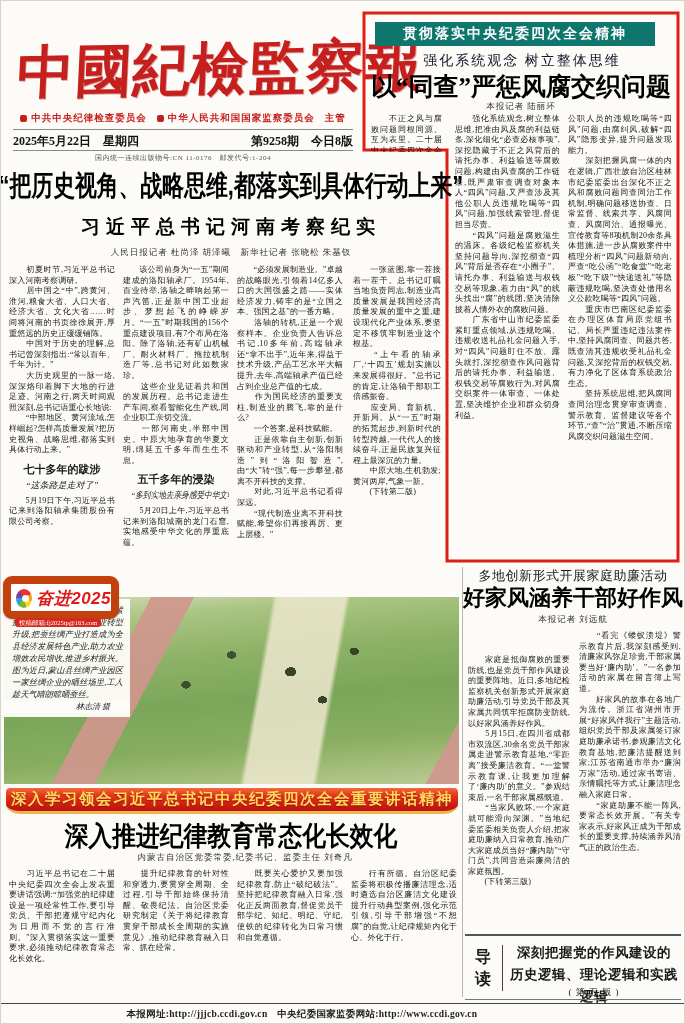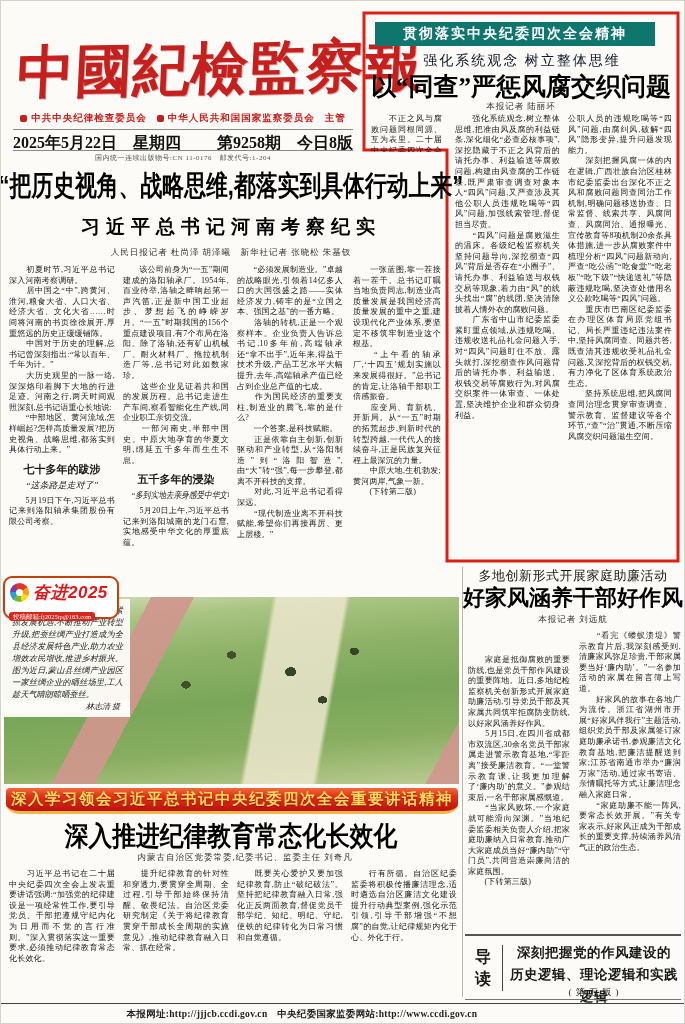--- a/index.html
+++ b/index.html
@@ -9,21 +9,21 @@
   .abs{position:absolute;box-sizing:border-box;}
   .ctr{display:flex;align-items:center;justify-content:center;text-align:center;}
   .coltext{font-size:8px;line-height:10.6px;text-align:justify;white-space:pre-line;
            overflow:hidden;color:#191919;letter-spacing:.2px;}
   .rule{background:#8a8a8a;}
   .masthead-title{font-family:"DejaVu Serif",serif;font-weight:bold;color:#c6201e;
      font-size:57px;letter-spacing:1px;transform:rotate(-1.2deg) skewX(-4deg);
      text-shadow:1px 1px 0 rgba(160,20,20,.35);white-space:nowrap;}
   .orgline{color:#c6201e;font-size:9.5px;font-weight:bold;letter-spacing:1px;white-space:nowrap;}
   .orgbullet{display:inline-block;width:7px;height:7px;background:#c6201e;border-radius:2px;margin:0 4px 0 0;}
-  .dateline{font-size:16px;font-weight:bold;color:#111;}
+  .dateline{font-size:12px;font-weight:bold;color:#111;}
   .pubinfo{font-size:7px;color:#555;letter-spacing:.5px;}
   .redlabel{background:#0f766e;color:#fff;font-weight:bold;font-size:14px;
             padding:3px 28px;letter-spacing:2px;white-space:nowrap;}
   .kicker{font-size:14px;letter-spacing:2px;color:#0f172a;font-weight:500;white-space:nowrap;}
   .headline-serif{font-weight:bold;color:#000;white-space:nowrap;}
   .byline{font-size:8.5px;color:#333;letter-spacing:1px;white-space:nowrap;}
   .sec-title{display:block;font-weight:bold;font-size:11px;text-align:center;margin:6px 0 2px;
              font-family:"Liberation Sans",sans-serif;white-space:nowrap;}
   .sec-quote{display:block;font-size:9px;text-align:center;margin:0 0 4px;color:#222;font-style:italic;white-space:nowrap;}
   .squeeze{display:inline-block;transform:scaleX(.78);transform-origin:center;}
@@ -36,22 +36,22 @@
      radial-gradient(6px 5px at 63% 40%,#36452a 92%,transparent 93%),
      radial-gradient(5px 4px at 50% 31%,#41502e 92%,transparent 93%),
      radial-gradient(5px 4px at 77% 29%,#36452a 92%,transparent 93%),
      radial-gradient(5px 4px at 40% 47%,#3d4f2b 92%,transparent 93%),
      radial-gradient(5px 4px at 70% 55%,#36452a 92%,transparent 93%),
      linear-gradient(100deg,transparent 55%,rgba(236,231,206,.85) 56% 70%,transparent 71%),
      repeating-linear-gradient(118deg,transparent 0 130px,rgba(209,150,142,.9) 130px 168px,transparent 168px 330px),
      linear-gradient(175deg,#d9dfc0 0%,#aac583 14%,#8fb368 32%,#7aa659 55%,#88ae60 76%,#bccb93 100%);}
   .caption-box{background:rgba(253,252,248,.96);font-size:8.2px;line-height:12px;
                font-style:italic;text-align:justify;color:#222;padding:6px 7px 2px 8px;white-space:pre-line;}
-  .credit{font-size:8px;font-style:italic;color:#222;text-align:right;padding-right:10px;}
-  .badge{background:#fff;border:2px solid #c2410c;border-radius:9px;box-shadow:0 1px 2px rgba(0,0,0,.2);}
+  .credit{font-size:8px;font-style:italic;color:#222;text-align:right;padding-right:20px;}
+  .badge{background:#fff;border:8px solid #c2410c;border-radius:9px;box-shadow:0 1px 2px rgba(0,0,0,.2);}
   .badge-title{color:#e01a1a;font-weight:bold;font-style:italic;font-size:17px;
                font-family:"Liberation Sans",sans-serif;letter-spacing:.5px;white-space:nowrap;}
   .badge-mail{background:#d5281e;color:#fff;font-size:6.5px;border-radius:3px;padding:1px 4px;white-space:nowrap;}
   .aperture{width:19px;height:19px;border-radius:50%;
      background:conic-gradient(#e8332a 0 55deg,#f6a01a 55deg 110deg,#ffd918 110deg 165deg,#7ab82e 165deg 220deg,#2a9fd8 220deg 275deg,#7b3fa0 275deg 330deg,#e8332a 330deg 360deg);
      position:relative;}
   .aperture::after{content:"";position:absolute;left:6px;top:6px;width:7px;height:7px;background:#fff;border-radius:50%;}
   .daodu-label{font-weight:bold;font-size:16px;line-height:22px;white-space:pre-line;text-align:center;}
   .daodu-title{font-weight:bold;font-size:13.5px;line-height:22px;white-space:pre-line;text-align:center;letter-spacing:.5px;}
   .footer-links{font-size:9.5px;font-weight:bold;color:#222;letter-spacing:.3px;white-space:nowrap;}

